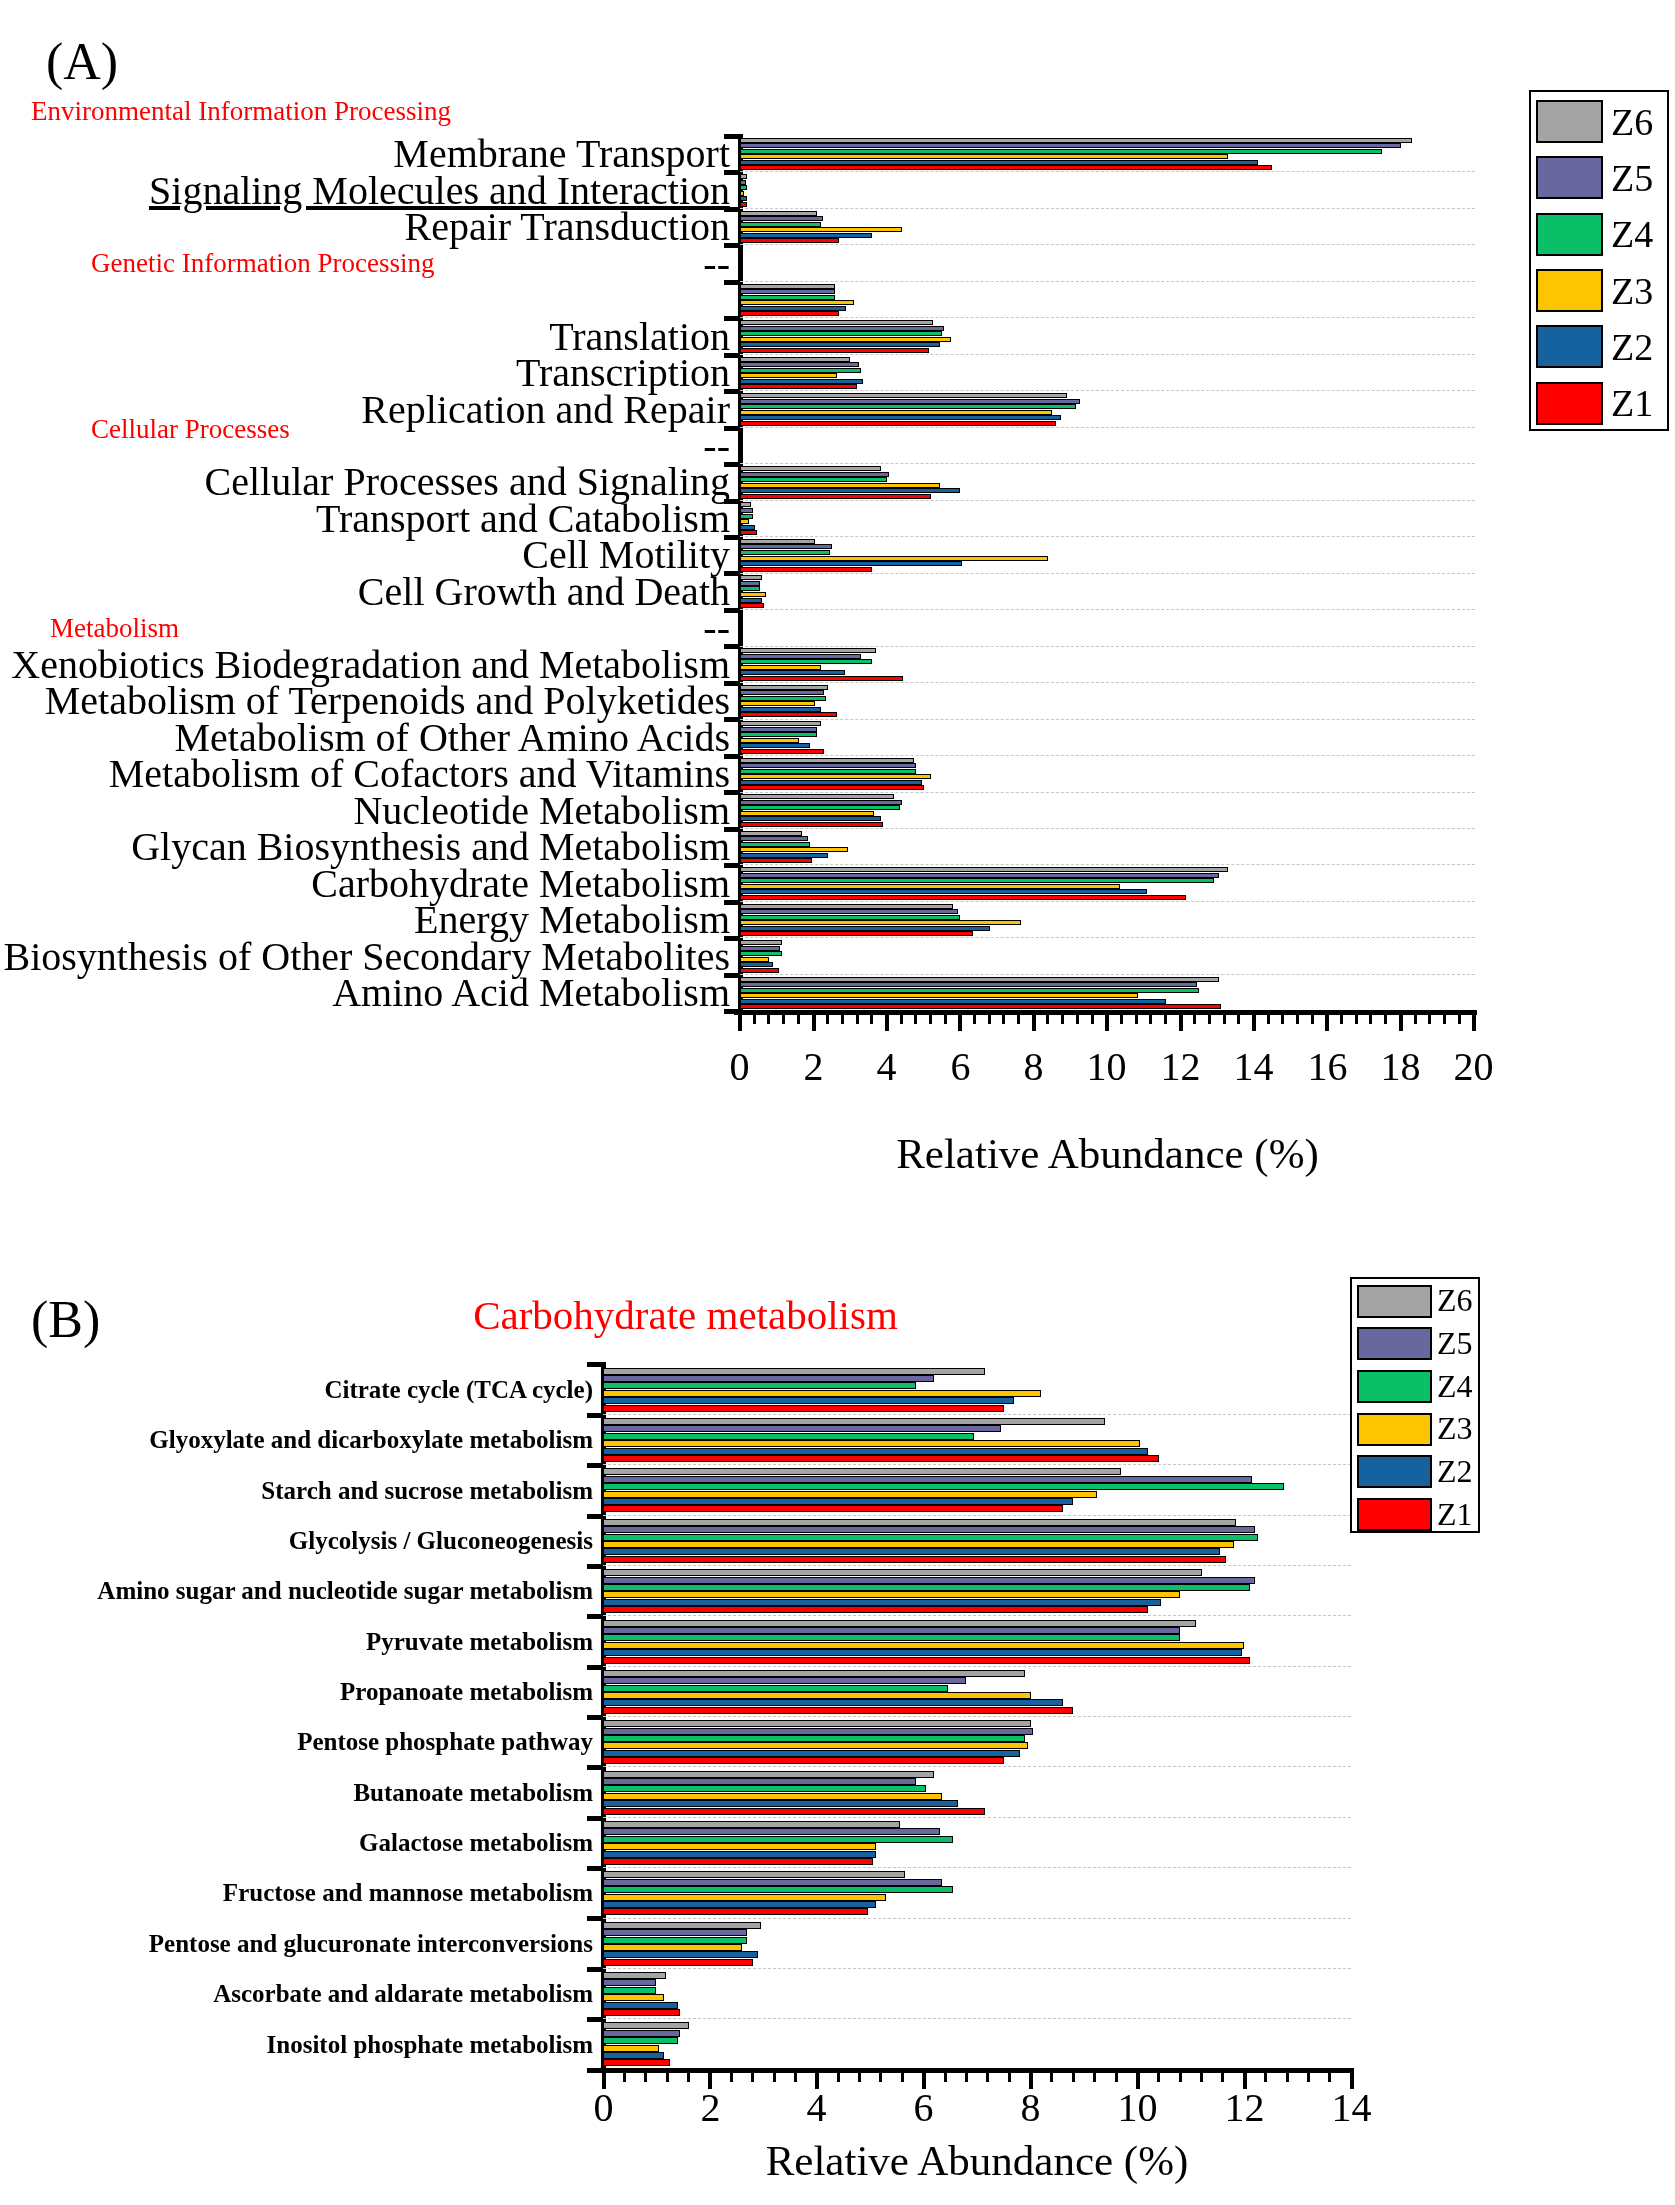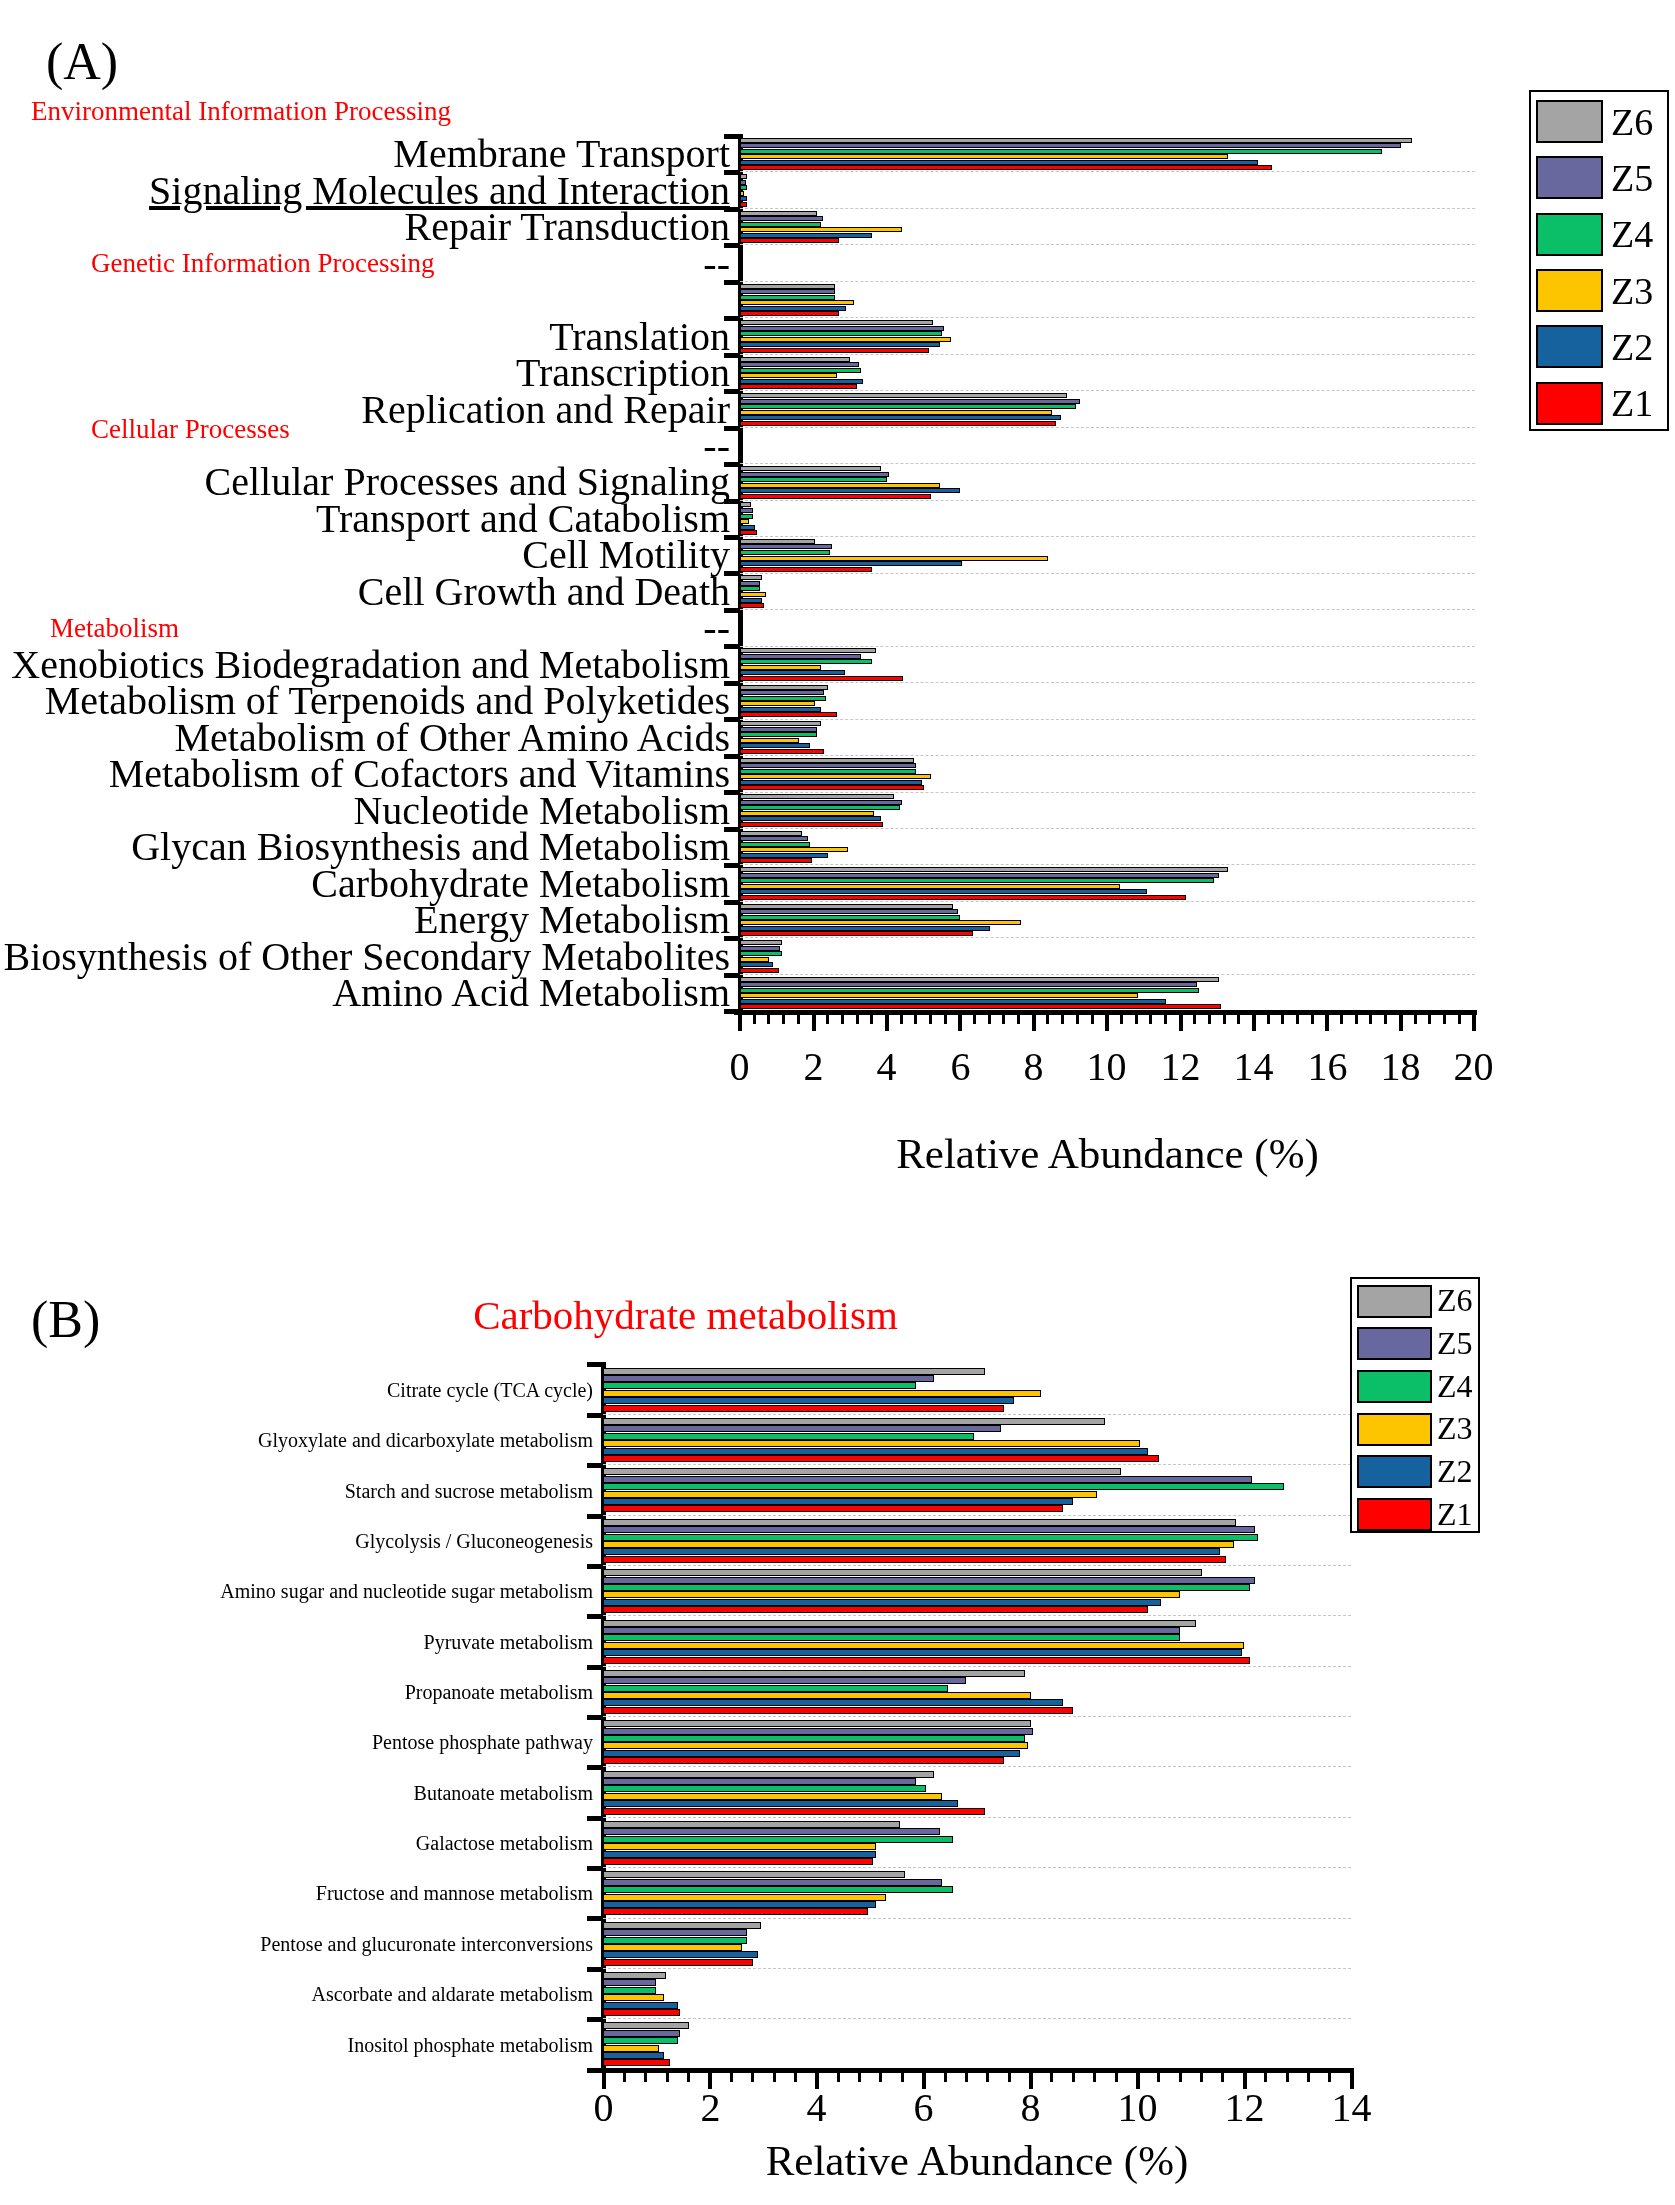--- a/index.html
+++ b/index.html
@@ -5,21 +5,21 @@
   html,body{margin:0;padding:0;background:#fff;}
   body{font-family:"Liberation Serif","DejaVu Serif",serif;color:#000;}
   #figure{position:relative;width:1675px;height:2205px;background:#ffffff;overflow:hidden;}
   #figure *{position:absolute;box-sizing:border-box;}
   .panel-letter{font-size:52px;line-height:57px;color:#000;}
   .chart{left:0;top:0;width:1675px;height:2205px;}
   .gridline{border-top:1.7px dashed #c6c6c6;height:0;}
   .bar{border:1.4px solid #000;}
   .bar.b{border-width:1.7px;}
   .cat-label{font-size:40px;line-height:34px;text-align:right;white-space:nowrap;}
-  .cat-label.b{font-size:20px;}
+  .cat-label.b{font-size:25px;font-weight:bold;}
   .red-header{color:#fe0000;font-size:27px;line-height:31px;white-space:nowrap;}
   .tick-label{font-size:40px;line-height:42px;text-align:center;width:91px;}
   .axis-title{font-size:43px;line-height:48px;text-align:center;}
   .axis-title.a{left:740px;width:735px;top:1130px;}
   .axis-title.b{left:603px;width:748px;top:2137px;}
   .b-title{left:398px;width:575px;top:1291px;font-size:41px;line-height:48px;text-align:center;color:#fe0000;white-space:nowrap;}
   .legend{border:2.8px solid #000;background:#fff;}
   .legend.a{left:1529px;top:90px;width:140px;height:341px;}
   .legend.b{left:1350px;top:1277px;width:130px;height:256px;}
   .legend .swatch{border:2.3px solid #000;}

